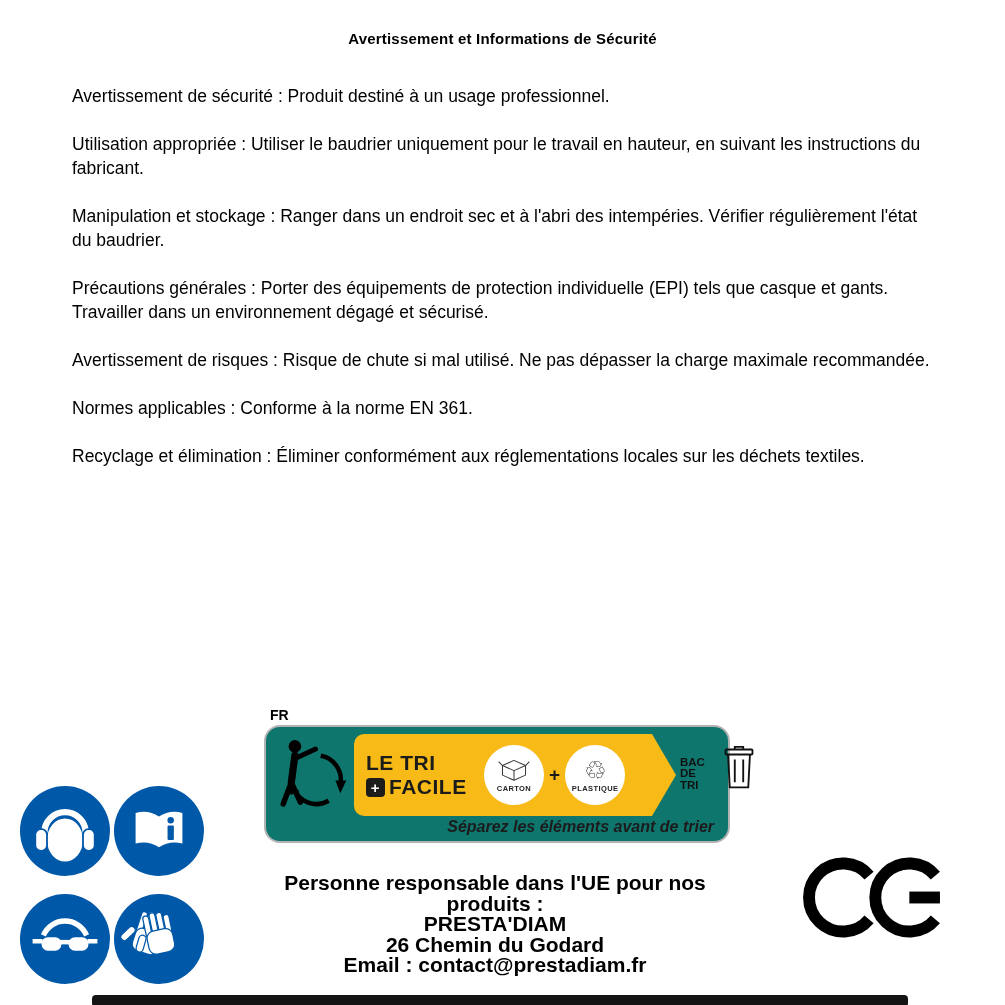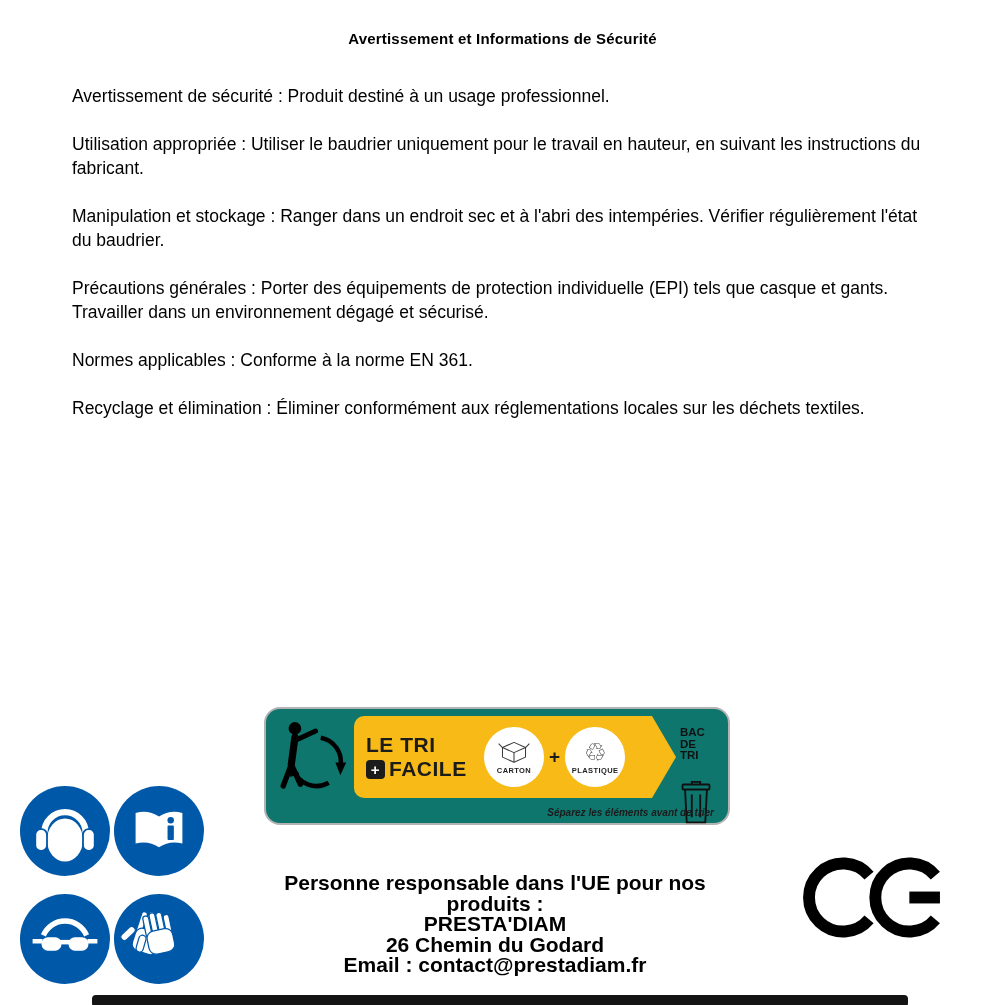--- a/index.html
+++ b/index.html
@@ -36,25 +36,25 @@
   .plusbox{ width:19px; height:19px; background:#1c1c1a; color:#fff; border-radius:4px;
             display:flex; align-items:center; justify-content:center; font-size:15px; font-weight:bold; }
   .mat-circle{ width:60px; height:60px; background:#fff; border-radius:50%;
                display:flex; flex-direction:column; align-items:center; justify-content:center; }
   .mat-label{ font-size:7.5px; font-weight:bold; letter-spacing:.4px; color:#222; margin-top:1px; }
   .mid-plus{ font-size:19px; font-weight:800; margin:0 5px; color:#1c1c1a; }
   .recycle-glyph{ font-family:"DejaVu Sans",sans-serif; font-size:25px; line-height:1; color:#3a3a3a; }
   .yellow-arrow{ position:absolute; left:386px; top:7px; width:0; height:0;
                  border-top:41px solid transparent; border-bottom:41px solid transparent;
                  border-left:24px solid var(--yellow); }
-  .bin-block{ position:absolute; left:414px; top:18px; display:flex; align-items:flex-start; gap:18px;flex-direction:column; }
+  .bin-block{ position:absolute; left:414px; top:18px; display:flex; align-items:flex-end; gap:18px; }
   .bin-text{ font-size:11.5px; font-weight:800; line-height:11.5px; color:#111; }
   .bin-text span{ display:block; }
   .sort-caption{ position:absolute; right:14px; bottom:5px; font-style:italic;
-                 font-weight:bold; font-size:10px; color:#1b1b1b; }
+                 font-weight:bold; font-size:16px; color:#1b1b1b; }
 
   .responsible{ position:absolute; left:255px; top:873px; width:480px; text-align:center;
                 font-weight:bold; font-size:21px; line-height:20.5px; }
 
   .ce{ position:absolute; left:802px; top:855px; }
 
   .footer-bar{ position:absolute; left:92px; top:995px; width:816px; height:12px;
                background:#141414; border-radius:4px; }
 </style>
 </head>
@@ -62,20 +62,21 @@
 
 <div class="page">
 
   <div class="title">Avertissement et Informations de Sécurité</div>
 
   <div class="content">
     <p>Avertissement de sécurité : Produit destiné à un usage professionnel.</p>
     <p>Utilisation appropriée : Utiliser le baudrier uniquement pour le travail en hauteur, en suivant les instructions du fabricant.</p>
     <p>Manipulation et stockage : Ranger dans un endroit sec et à l'abri des intempéries. Vérifier régulièrement l'état du baudrier.</p>
     <p>Précautions générales : Porter des équipements de protection individuelle (EPI) tels que casque et gants. Travailler dans un environnement dégagé et sécurisé.</p>
+    <p>Avertissement de risques : Risque de chute si mal utilisé. Ne pas dépasser la charge maximale recommandée.</p>
     <p>Normes applicables : Conforme à la norme EN 361.</p>
     <p>Recyclage et élimination : Éliminer conformément aux réglementations locales sur les déchets textiles.</p>
   </div>
 
   <div class="icon-grid">
     <svg class="m-icon" viewBox="0 0 100 100">
       <circle class="icbg" cx="50" cy="50" r="50"></circle>
       <ellipse cx="50" cy="60" rx="20" ry="24" fill="#fff"></ellipse>
       <path d="M 27 52 A 23 23 0 0 1 73 52" stroke="#fff" stroke-width="7" fill="none"></path>
       <rect x="17" y="48" width="13" height="24" rx="6" fill="#fff" stroke="#0058A8" stroke-width="2"></rect>
@@ -108,20 +109,21 @@
           <rect x="31" y="38" width="29" height="26" rx="8"></rect>
           <rect x="22" y="40" width="8" height="19" rx="4" transform="rotate(28 26 44)"></rect>
         </g>
       </defs>
       <use href="#glove" transform="rotate(18 50 50) translate(-8 6)"></use>
       <use href="#glove" transform="rotate(-12 50 50) translate(6 2)"></use>
     </svg>
   </div>
 
   <div class="recycle-area">
+    <div class="fr-label">FR</div>
     <div class="tri-box">
       <svg class="triman" width="72" height="82" viewBox="0 0 80 88">
         <circle cx="21" cy="10" r="7" fill="#000"></circle>
         <path d="M21 20 L17 50" stroke="#000" stroke-width="8" stroke-linecap="round" fill="none"></path>
         <path d="M20 24 L44 13" stroke="#000" stroke-width="5.5" stroke-linecap="round" fill="none"></path>
         <path d="M17 50 L8 74" stroke="#000" stroke-width="6" stroke-linecap="round" fill="none"></path>
         <path d="M17 50 L27 72" stroke="#000" stroke-width="6" stroke-linecap="round" fill="none"></path>
         <path d="M 49.7 20.4 A 27 27 0 0 1 71.6 51.7" stroke="#000" stroke-width="5" fill="none"></path>
         <polygon points="66,48 78,48 71.5,62" fill="#000"></polygon>
         <path d="M 58.5 70.4 A 27 27 0 0 1 19.6 56.2" stroke="#000" stroke-width="5" fill="none"></path>

